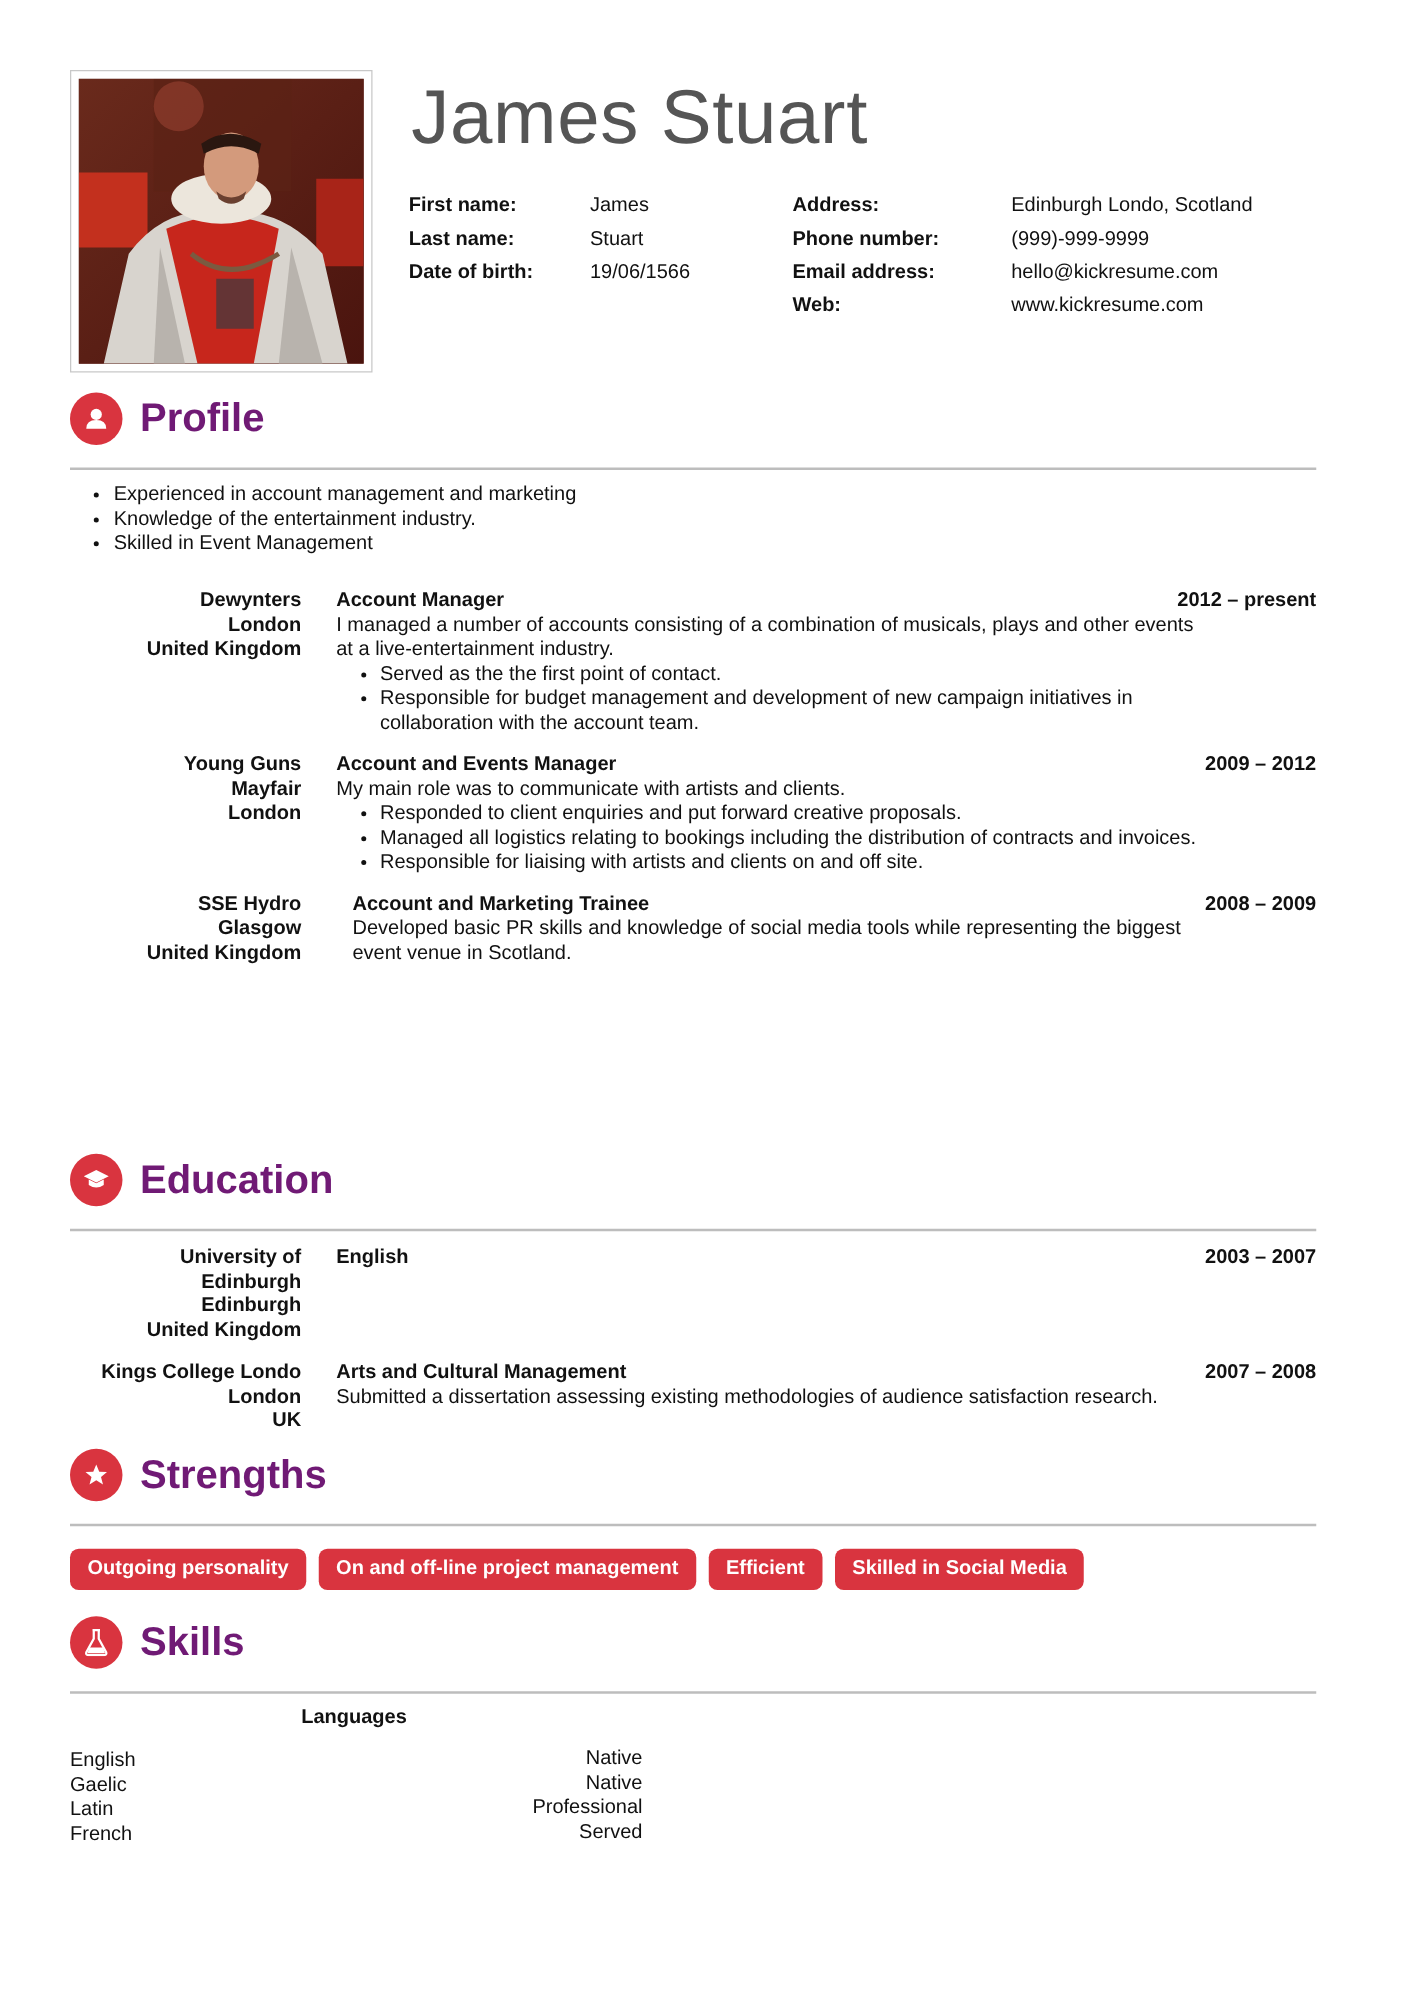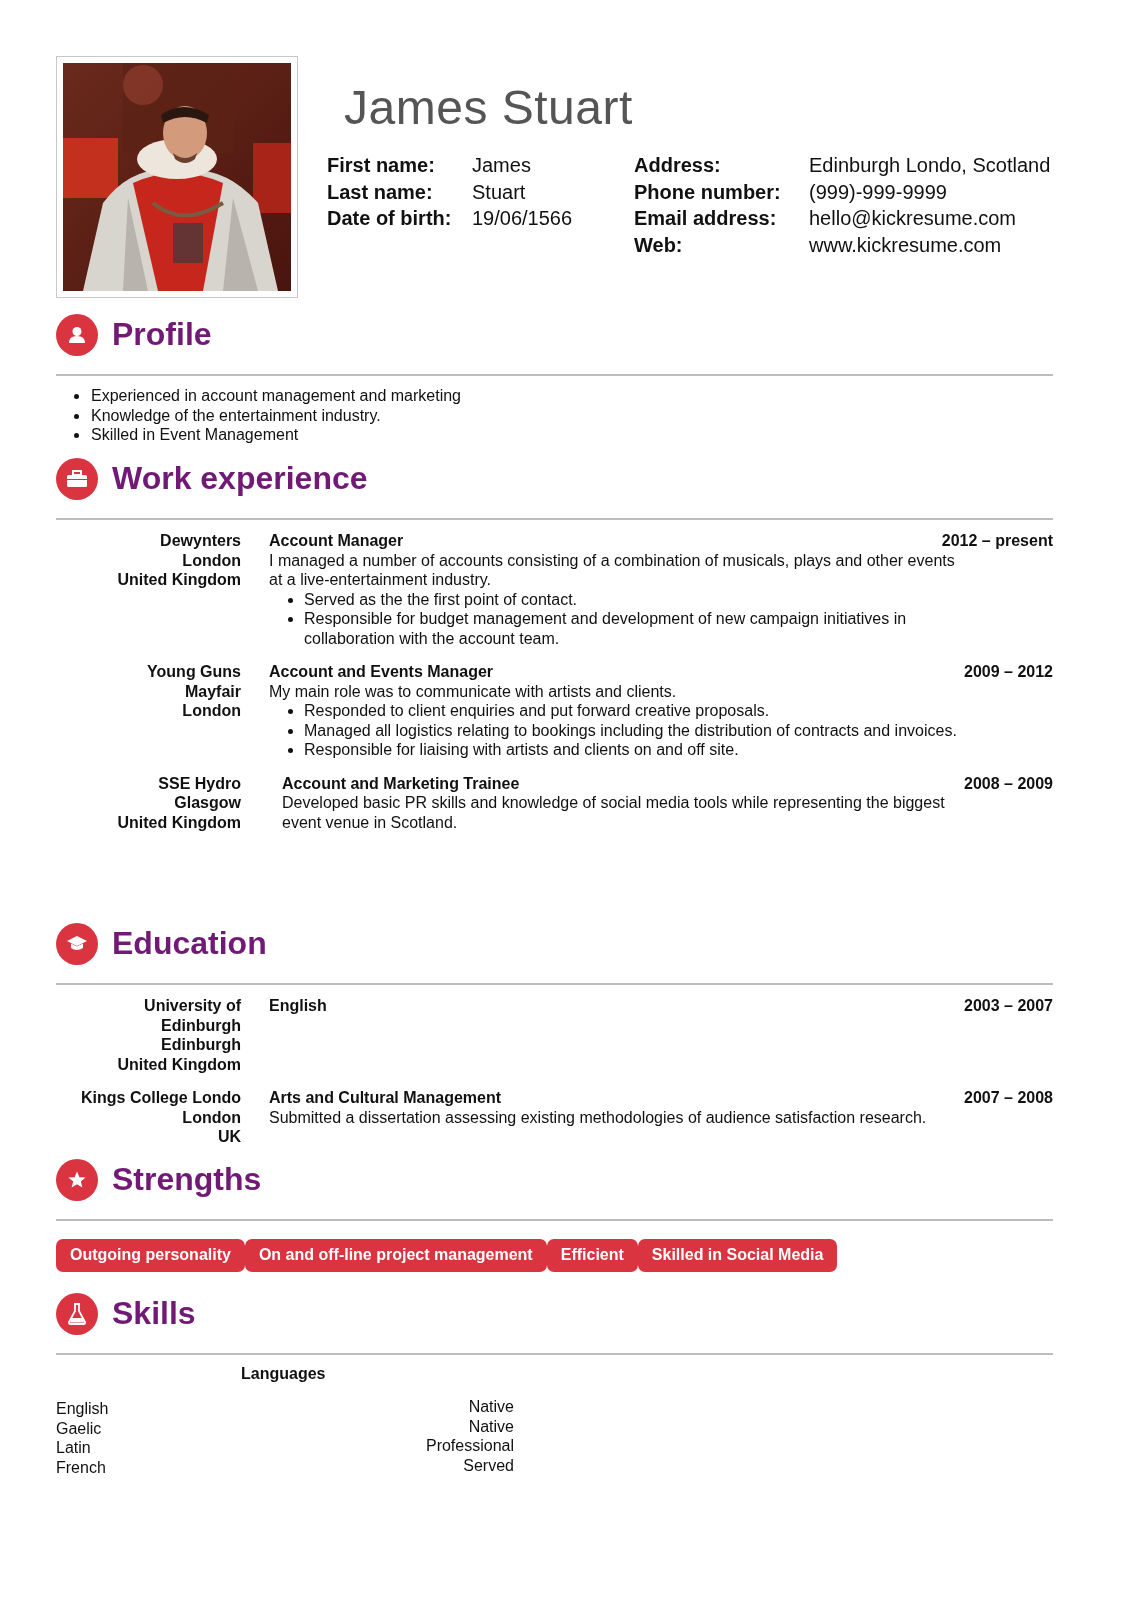--- a/index.html
+++ b/index.html
@@ -13,24 +13,24 @@
   
   .photo-frame {
     position: absolute; left: 0; top: 0; width: 242px; height: 242px;
     border: 1px solid #c8c8c8; box-sizing: border-box; background: #fff;
   }
   .photo {
     position: absolute; left: 6px; top: 6px; width: 228px; height: 228px; overflow: hidden;
     background: #5a1a12;
   }
   .name {
-    position: absolute; left: 272px; top: 0px; font-size: 48px; line-height: 72px;
-    color: #555; font-weight: normal; margin: 16px; letter-spacing: 0.5px;
-  }
-  .info { position: absolute; top: 96px; font-size: 20px; line-height: 26.5px; }
+    position: absolute; left: 272px; top: 0px; font-size: 61px; line-height: 72px;
+    color: #555; font-weight: normal; margin: 1px; letter-spacing: 0.5px;
+  }
+  .info { position: absolute; top: 96px; font-size: 16px; line-height: 26.5px; }
   .info-row { display: flex; }
   .info .lbl { font-weight: bold; }
   .info-left { left: 271px; }
   .info-left .lbl { width: 145px; }
   .info-right { left: 578px; }
   .info-right .lbl { width: 175px; }
 
   
   .section { position: absolute; left: 0; width: 997px; }
   .sec-head { position: relative; height: 60px; }
@@ -46,21 +46,21 @@
 
   ul.plain { margin: 0; padding-left: 34px; font-size: 16px; line-height: 19.6px; }
   ul.plain li { padding-left: 1px; }
 
   .entry { display: flex; font-size: 16px; line-height: 19.5px; }
   .entry .org { width: 185px; text-align: right; font-weight: bold; padding-right: 28px; box-sizing: content-box; }
   .entry .body { flex: 1; }
   .entry .title-row { display: flex; justify-content: space-between; font-weight: bold; }
   .entry ul { margin: 0; padding-left: 35px; }
 
-  .tags { display: flex; }
+  .tags { display: flex; gap: 10px; }
   .tag {
     background: #d9343f; color: #fff; font-weight: bold; font-size: 16px;
     padding: 0 14px; height: 33px; line-height: 31px; border-radius: 7px; white-space: nowrap;
   }
 
   .lang-head { position: absolute; left: 185px; font-weight: bold; font-size: 16px; }
   .lang-list { position: absolute; left: 0; width: 458px; font-size: 16px; line-height: 19.6px; }
   .lang-row { display: flex; justify-content: space-between; }
 </style>
 </head>
@@ -144,31 +144,20 @@
       <div class="sec-rule"></div>
     </div>
     <ul class="plain" style="margin-top:12px;">
       <li>Experienced in account management and marketing</li>
       <li>Knowledge of the entertainment industry.</li>
       <li>Skilled in Event Management</li>
     </ul>
   </div>
 
   <div class="section" style="top:402px;">
-    <div class="sec-head">
-      <div class="sec-icon">
-        <svg width="22" height="18" viewBox="0 0 22 18">
-            <rect x="7" y="1" width="8" height="4" fill="none" stroke="#fff" stroke-width="2"></rect>
-            <rect x="1" y="5" width="20" height="12" rx="1.5" fill="#fff"></rect>
-            <rect x="1" y="9" width="20" height="1" fill="#d9343f"></rect>
-          </svg>
-      </div>
-      <h2 class="sec-title">Work experience</h2>
-      <div class="sec-rule"></div>
-    </div>
 
     <div class="entry" style="margin-top:13px;">
       <div class="org">
         <div>Dewynters</div>
         <div>London</div>
         <div>United Kingdom</div>
       </div>
       <div class="body">
         <div class="title-row">
           <span>Account Manager</span>

